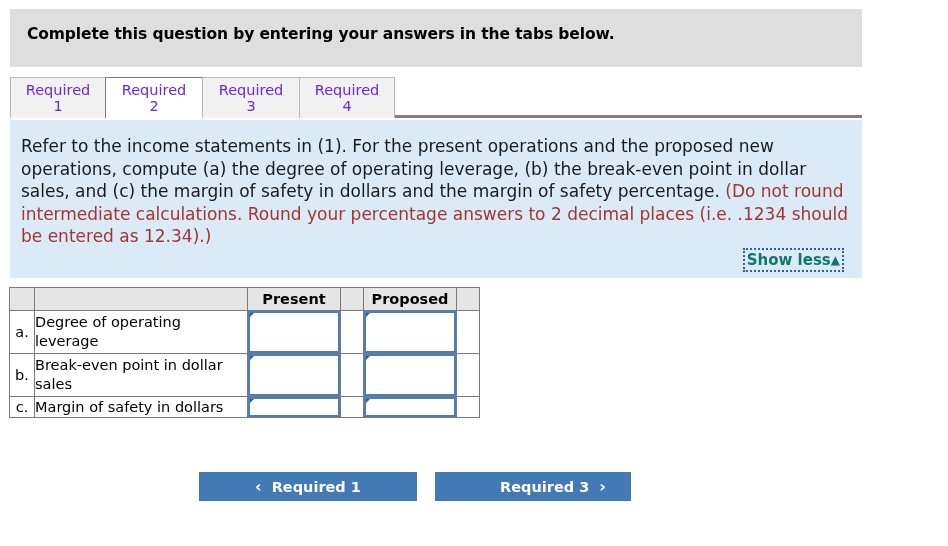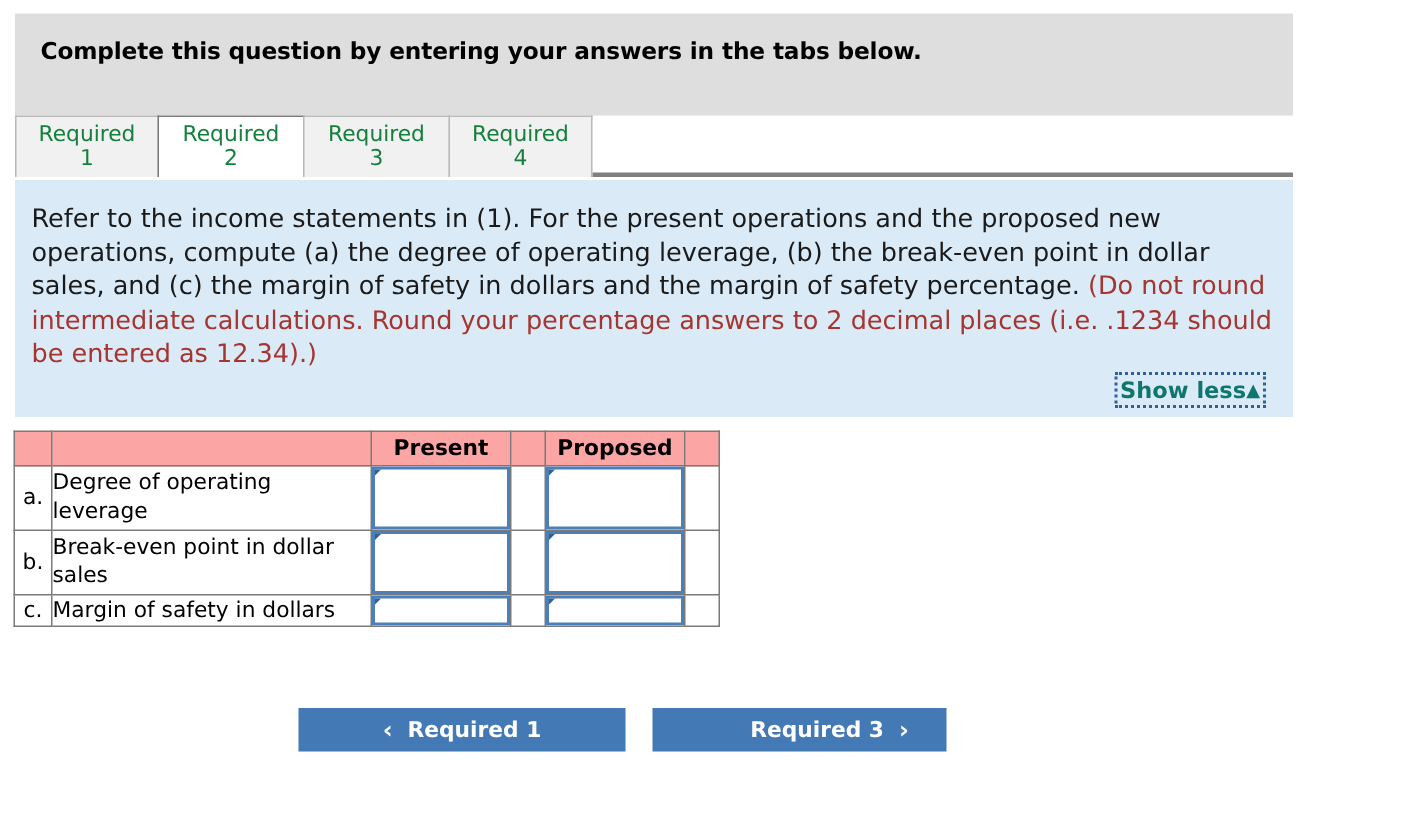--- a/index.html
+++ b/index.html
@@ -14,21 +14,21 @@
     color: #000000;
     overflow: hidden;
   }
 
   
   .banner {
     position: absolute;
     left: 10px;
     top: 9px;
     width: 852px;
-    height: 68px;
+    height: 58px;
     background: #dedede;
     box-sizing: border-box;
     padding-left: 27px;
   }
   .banner-title {
     position: absolute;
     left: 17px;
     top: 16px;
     font-size: 15.5px;
     font-weight: bold;
@@ -53,21 +53,21 @@
     box-sizing: border-box;
     background: #f1f1f1;
     border: 1px solid #b9b9b9;
     border-bottom: none;
     display: flex;
     flex-direction: column;
     align-items: center;
     justify-content: center;
     line-height: 16px;
     font-size: 14.5px;
-    color: #15803d;
+    color: #6d28d9;
     cursor: pointer;
     user-select: none;
   }
   .tab.active {
     background: #ffffff;
     border-color: #7a7a7a;
   }
 
   
   .panel {
@@ -119,21 +119,21 @@
     background: #ffffff;
     font-size: 14.5px;
   }
   .ansgrid td, .ansgrid th {
     border: 1px solid #7a7a7a;
     padding: 0;
     vertical-align: middle;
     font-weight: normal;
   }
   .ansgrid .hdr {
-    background: #fca5a5;
+    background: #e5e5e5;
     font-weight: bold;
     font-size: 14.5px;
     text-align: center;
     height: 22px;
   }
   .ansgrid .hdr.blank-a { width: 24px; }
   .ansgrid .hdr.blank-b { width: 212px; }
   .ansgrid .hdr.pct { width: 22px; }
   .cell-letter {
     width: 24px;

